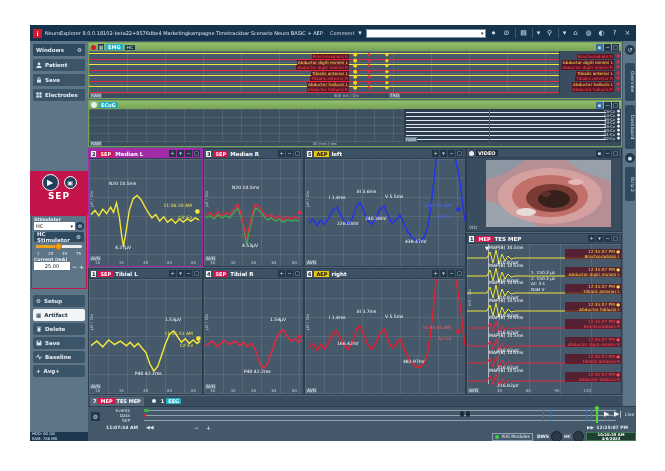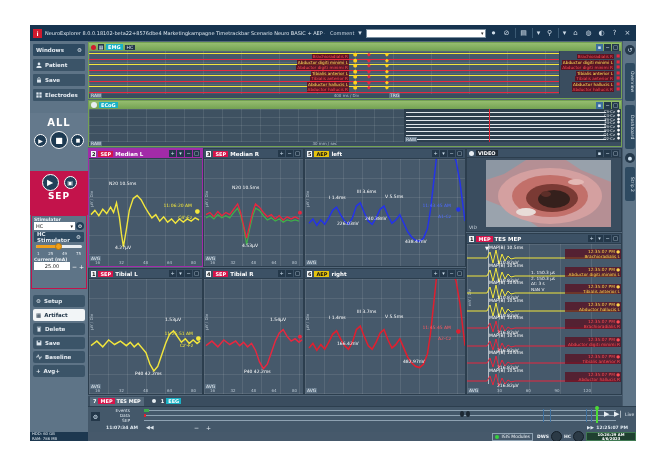--- a/index.html
+++ b/index.html
@@ -121,28 +121,20 @@
     <div class="sbtn" style="background:#3b5468;">
       <svg class="sico" viewBox="0 0 8 8">
           <rect x="0.5" y="0.5" width="3" height="3" fill="#dfe8f0"></rect>
           <rect x="4.5" y="0.5" width="3" height="3" fill="#dfe8f0"></rect>
           <rect x="0.5" y="4.5" width="3" height="3" fill="#dfe8f0"></rect>
           <rect x="4.5" y="4.5" width="3" height="3" fill="#dfe8f0"></rect>
         </svg>
       <span>Electrodes</span>
     </div>
 
-    <div id="all-zone" class="a">
-      <div id="all-label">ALL</div>
-      <div style="display:flex;align-items:center;justify-content:center;gap:3px;margin-top:3px;">
-        <div class="cbtn" style="width:13px;height:13px;font-size:6px;">▶</div>
-        <div class="cbtn" style="width:18px;height:18px;font-size:8px;">■</div>
-        <div class="cbtn" style="width:13px;height:13px;font-size:5px;letter-spacing:-1px;">▮▮</div>
-      </div>
-    </div>
 
     <div id="sep-zone" class="a">
       <div style="display:flex;align-items:center;justify-content:center;gap:5px;margin-top:3px;">
         <div class="cbtn" style="width:17px;height:17px;font-size:8px;background:#22405a;">▶</div>
         <div class="cbtn" style="width:13px;height:13px;font-size:6px;background:#22405a;">▣</div>
       </div>
       <div id="sep-label">SEP</div>
     </div>
 
     <div id="stim-zone" class="a">

